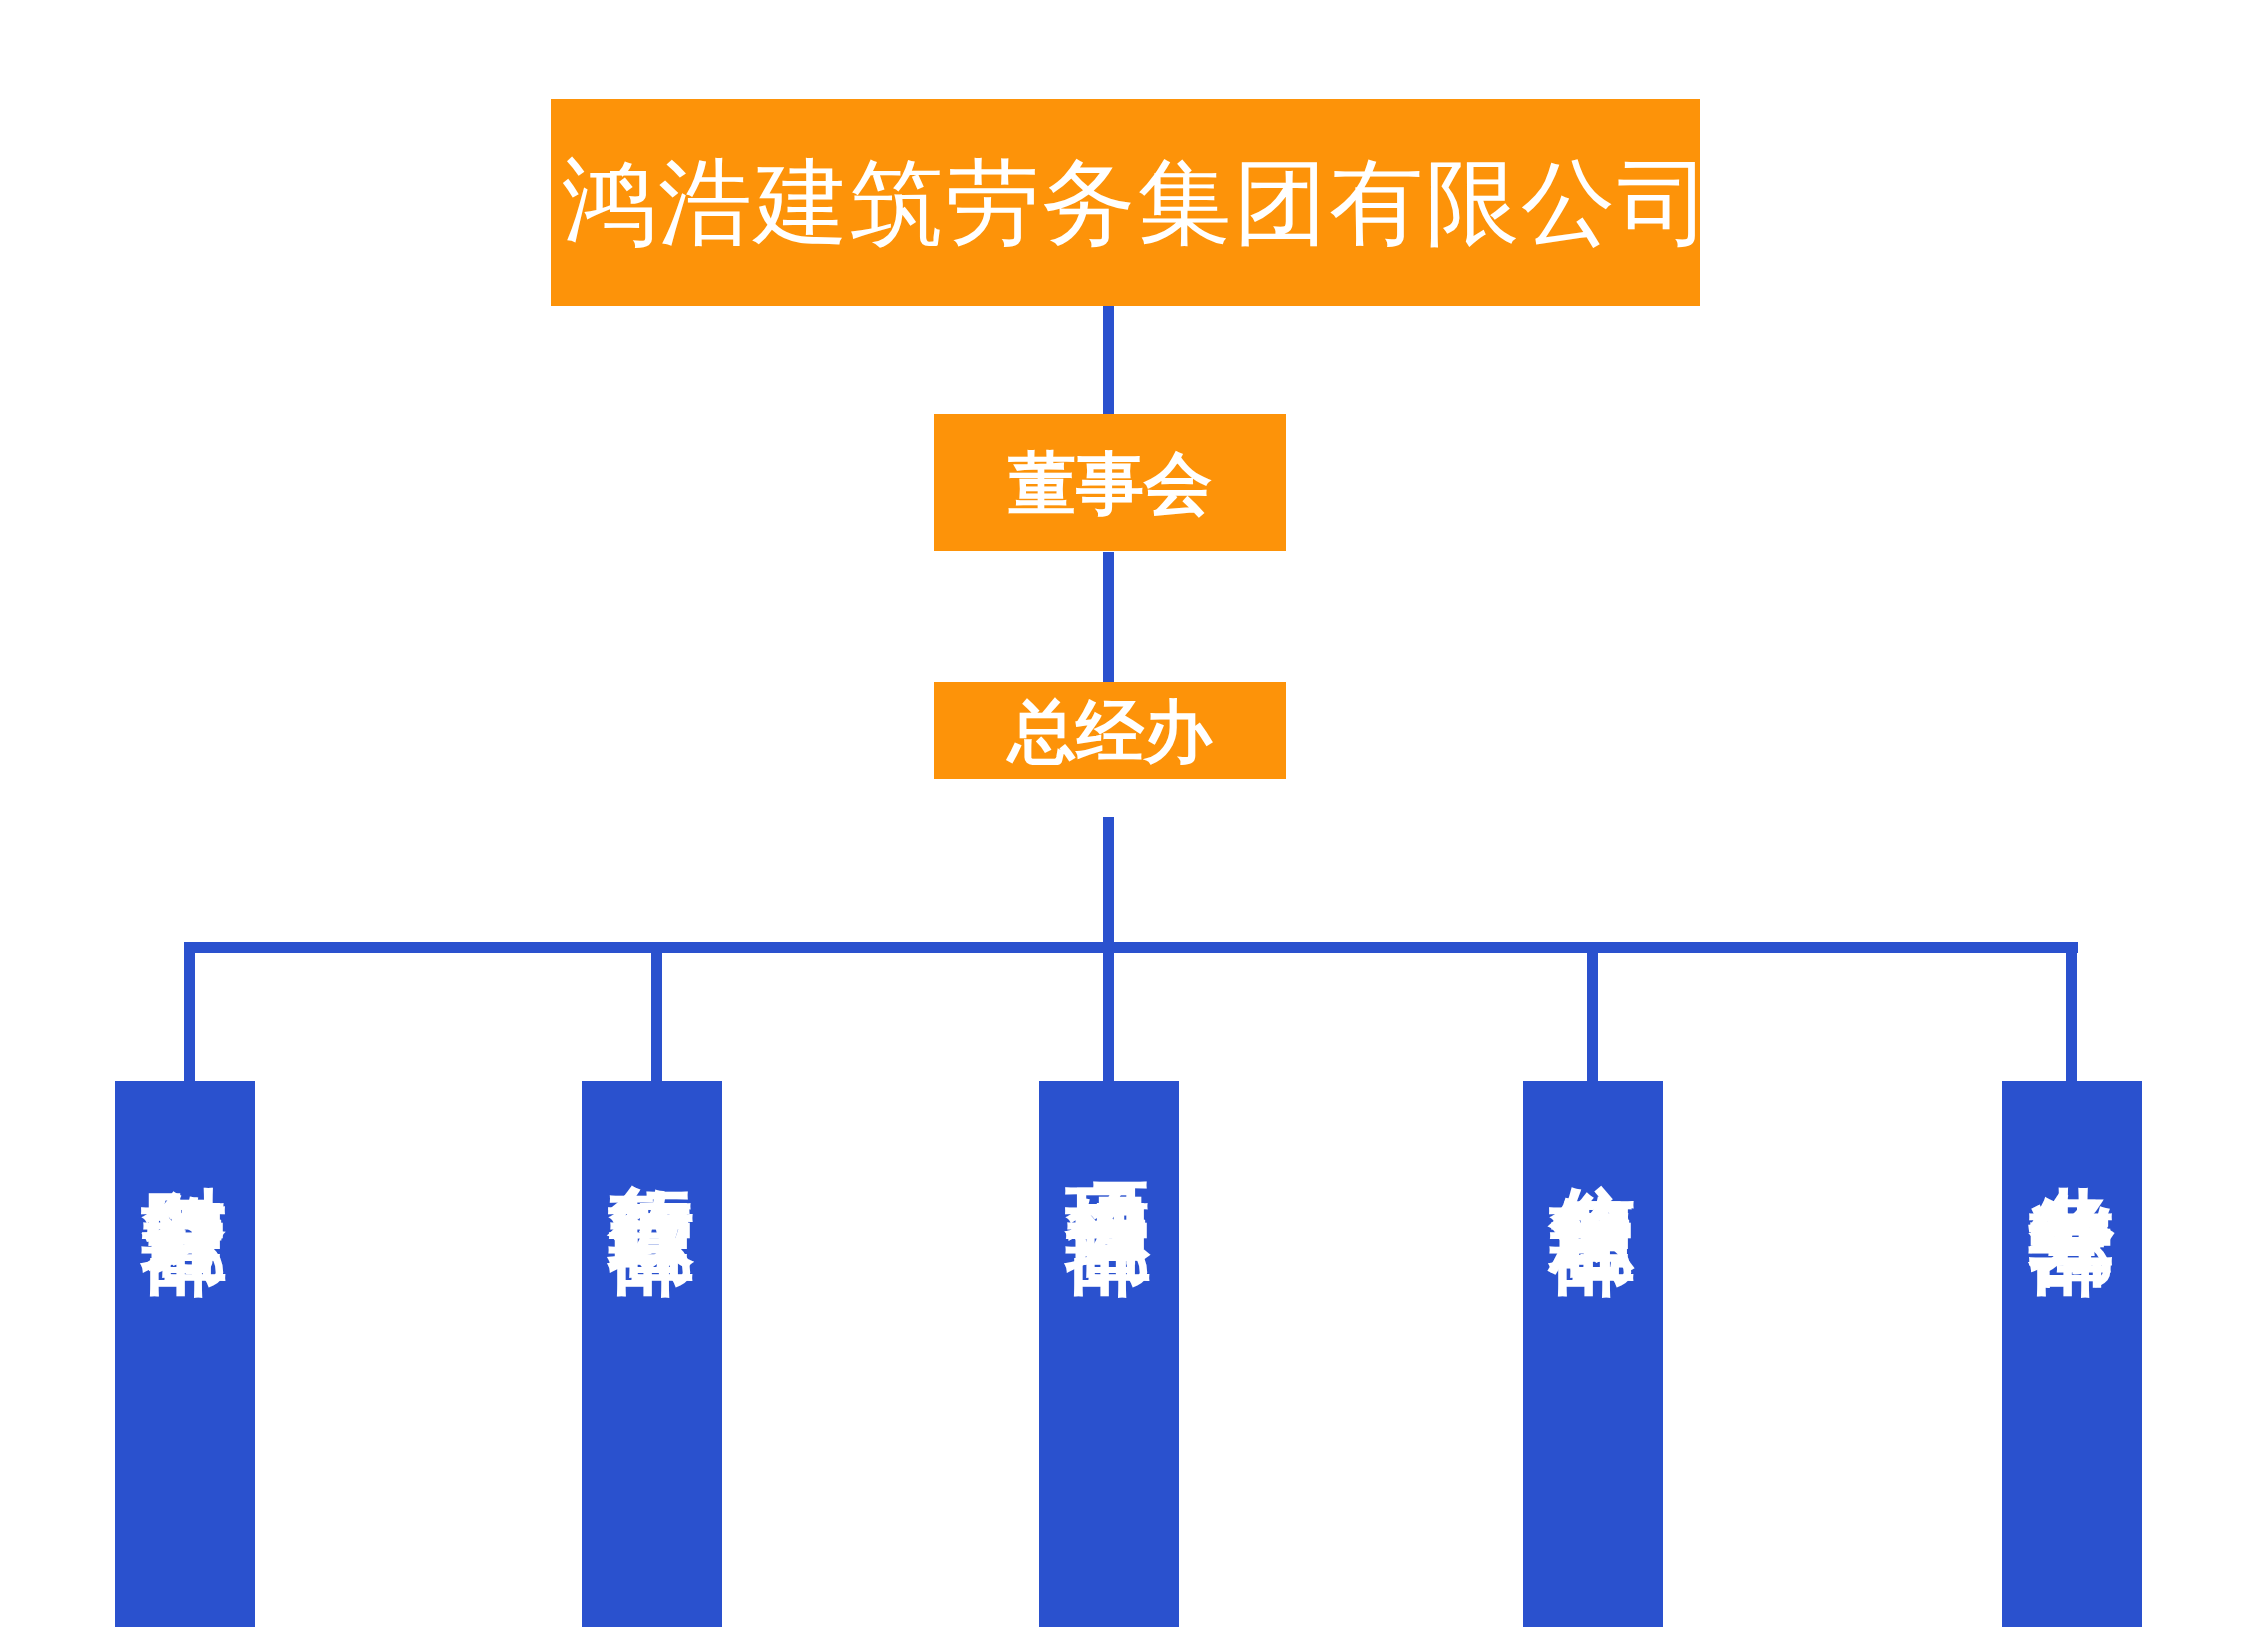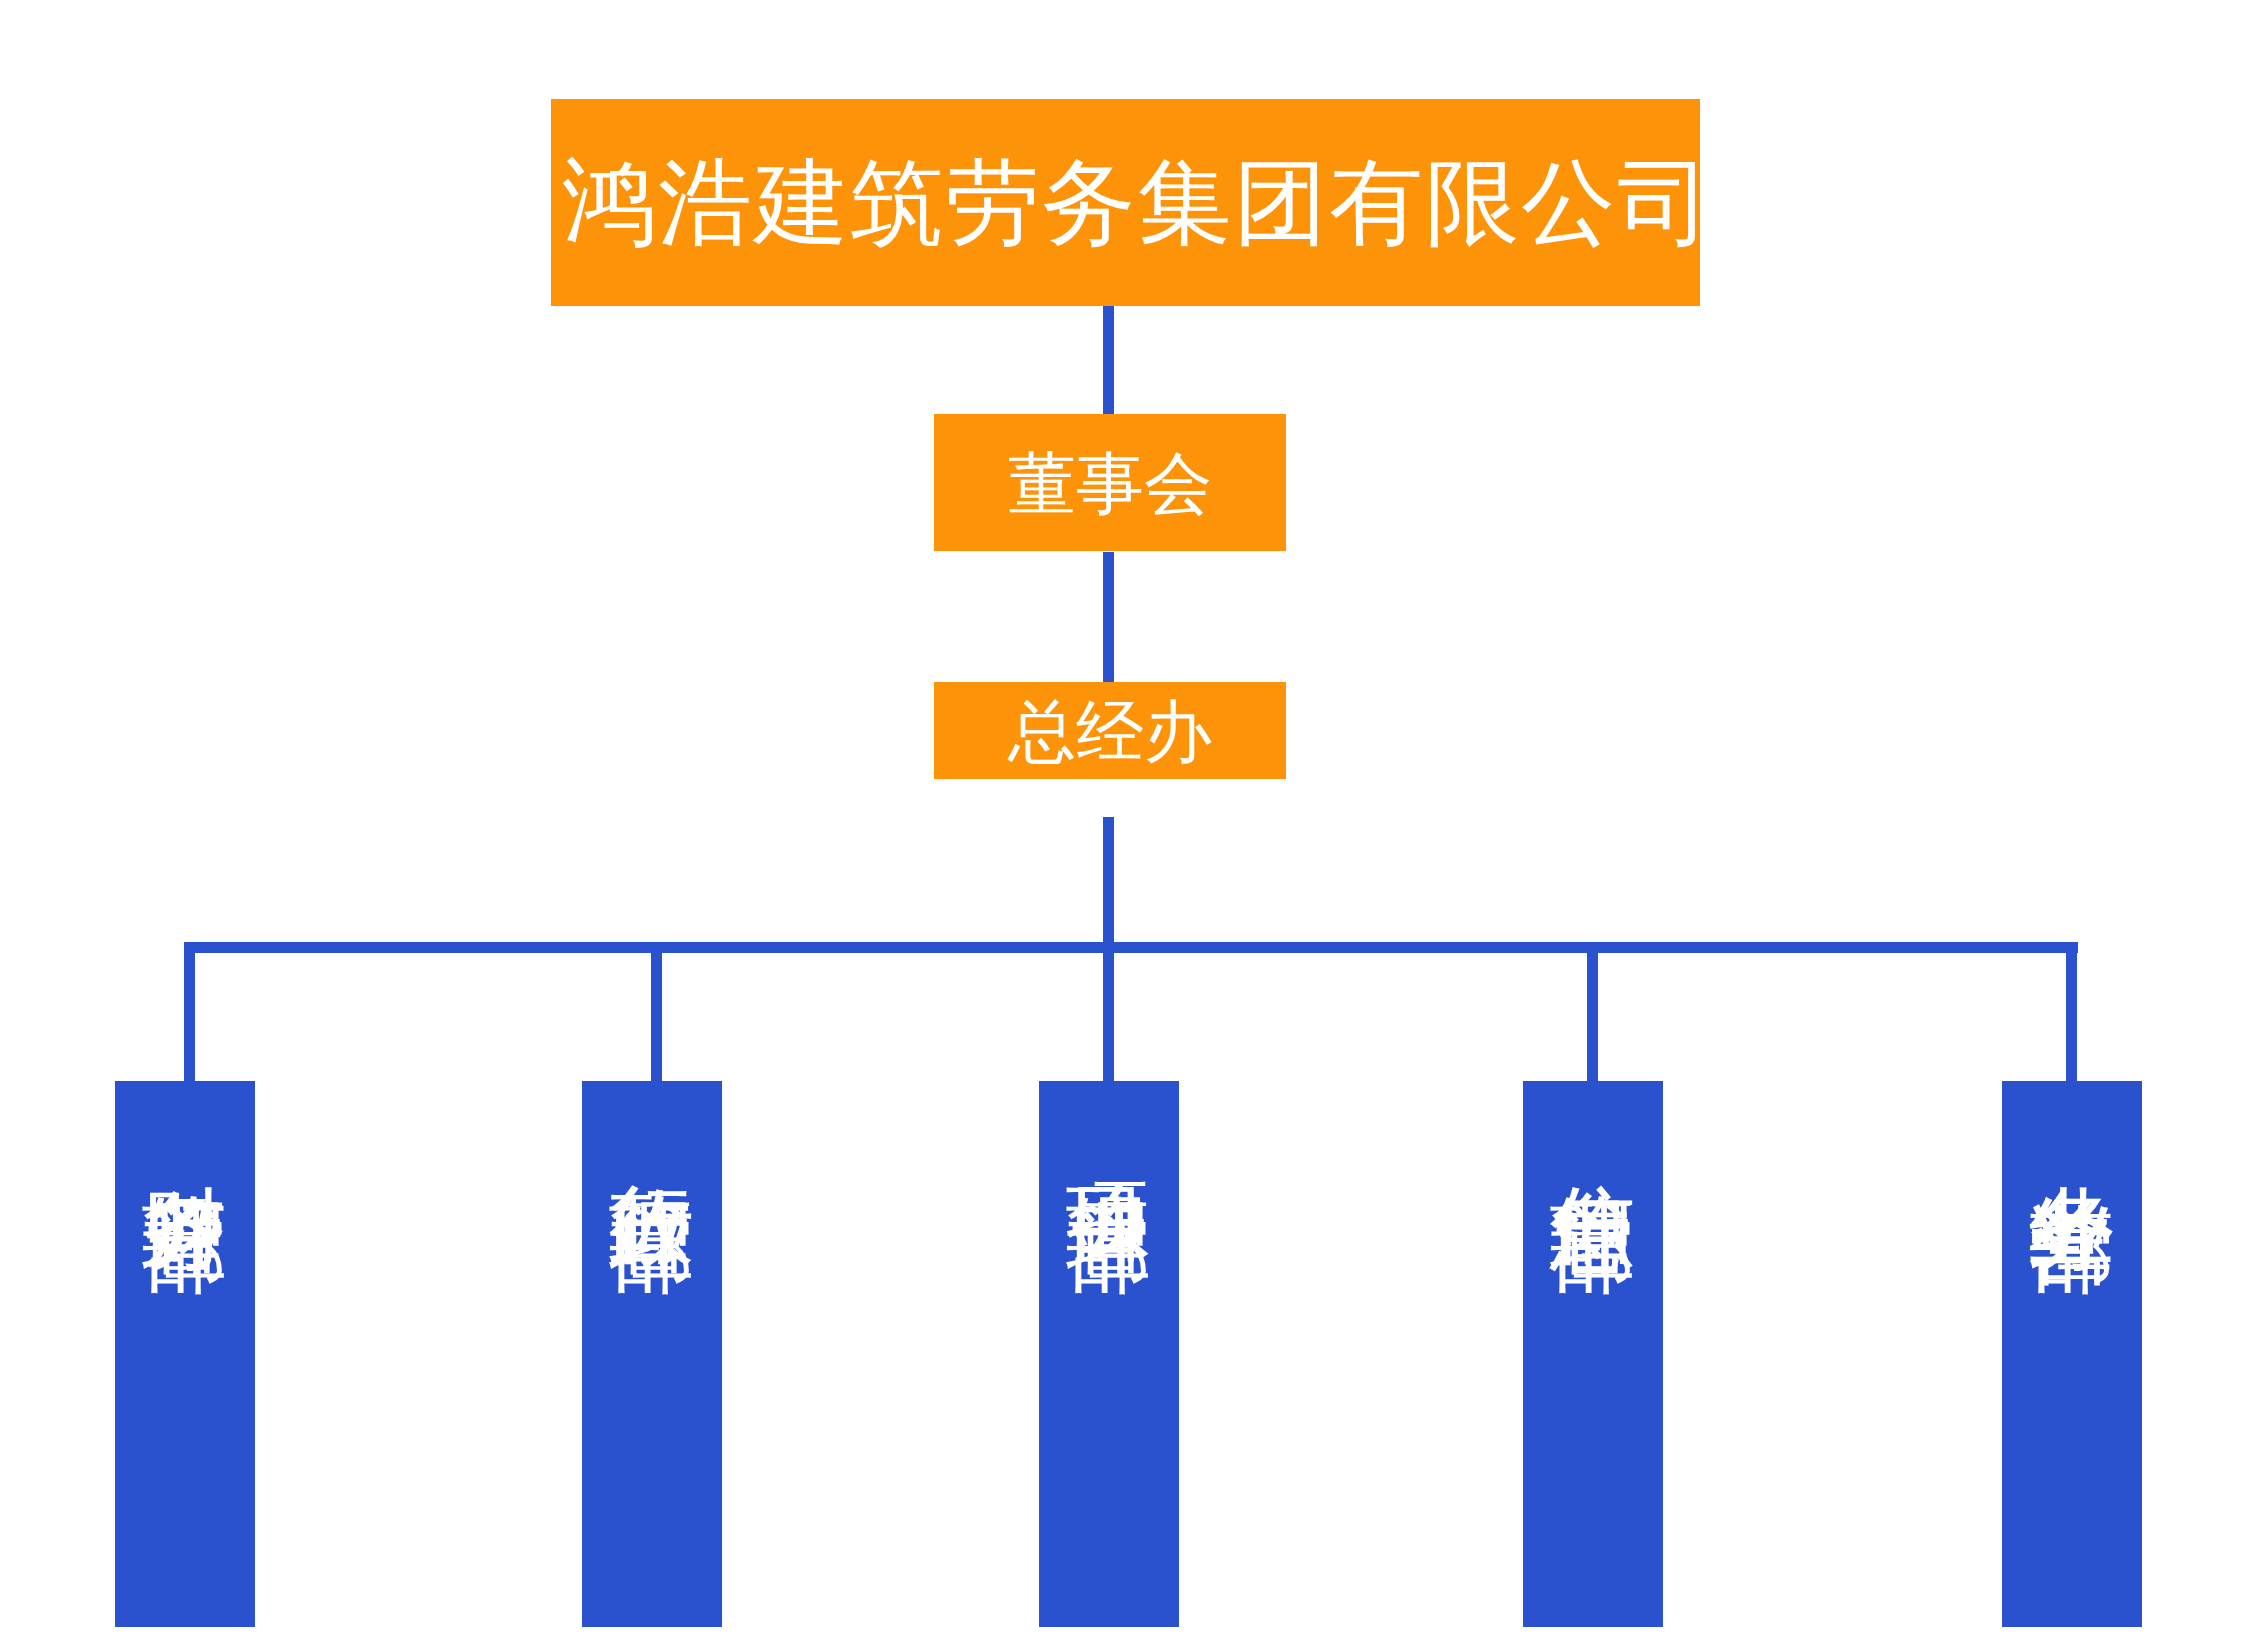--- a/index.html
+++ b/index.html
@@ -30,20 +30,21 @@
   
   .node {
     position: absolute;
     box-sizing: border-box;
     display: flex;
     align-items: center;
     justify-content: center;
     color: #ffffff;
     line-height: 1.0;
     white-space: nowrap;
+    font-weight: bold;
   }
   .node.orange { background: #fd9309; }
   .node.blue   { background: #2a51ce; }
 
   
   #node-company {
     left: 551px;
     top: 99px;
     width: 1149px;
     height: 207px;

